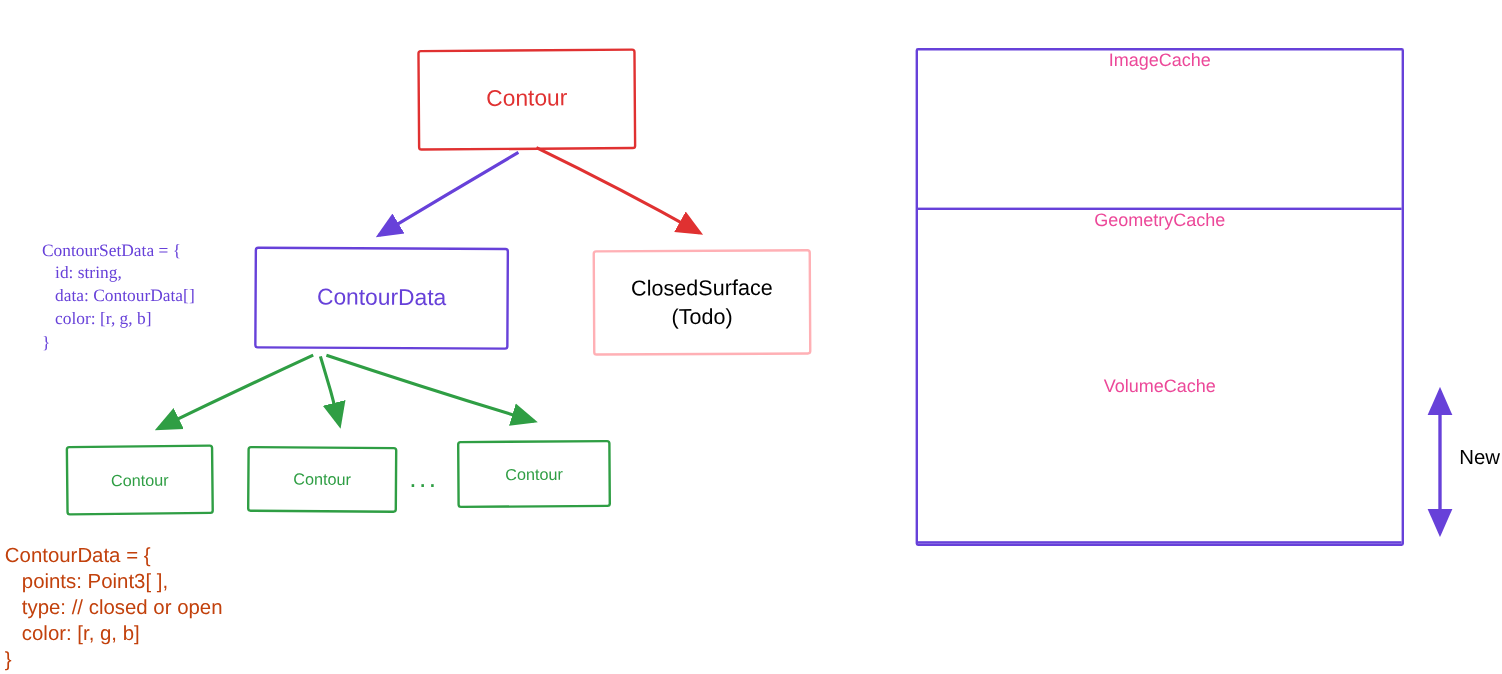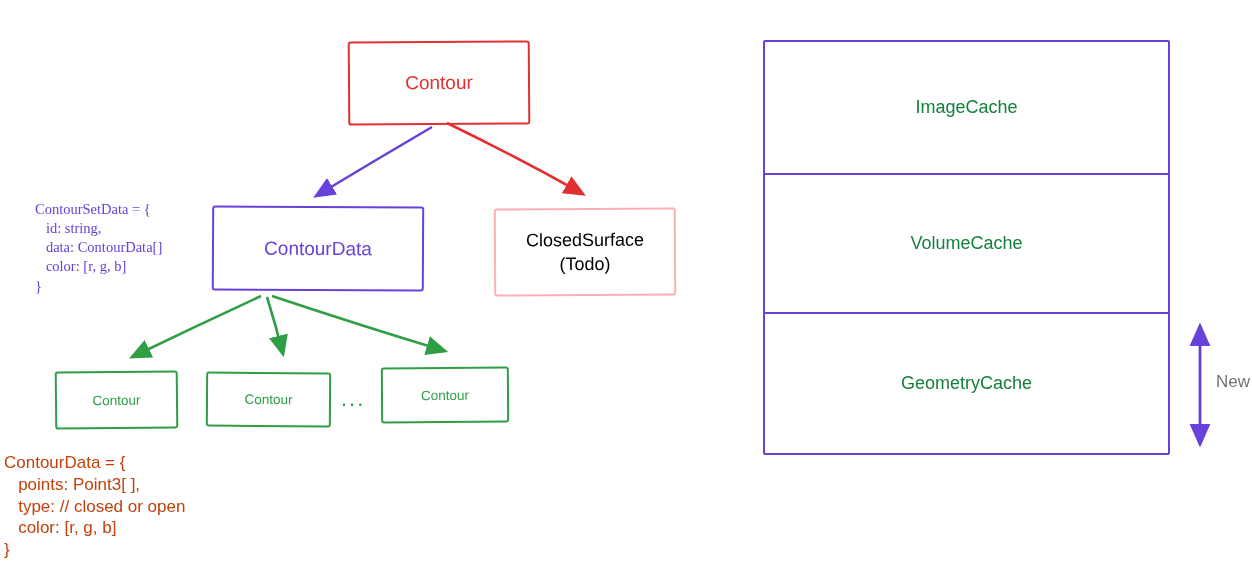--- a/index.html
+++ b/index.html
@@ -86,33 +86,32 @@
     position: absolute;
     left: 763px; top: 40px;
     width: 407px; height: 415px;
     border: 2.5px solid #6741d9;
     border-radius: 2px;
     display: flex;
     flex-direction: column;
   }
   .cache-row {
     display: flex;
-    align-items: center;
     justify-content: center;
-    color: #15803d;
-    font-size: 18px;
+    color: #ec4899;
+    font-size: 15px;
   }
   .cache-row-1 { height: 133px; border-bottom: 2.5px solid #6741d9; }
   .cache-row-2 { height: 139px; border-bottom: 2.5px solid #6741d9; }
   .cache-row-3 { flex: 1; }
 
   .new-label {
     position: absolute;
     left: 1216px; top: 372px;
-    color: #737373;
+    color: #000000;
     font-size: 17px;
   }
 </style>
 </head>
 <body>
 
 <div class="canvas">
 
   <svg class="arrows" viewBox="0 0 1252 562">
     <defs>
@@ -177,23 +176,23 @@
    points: Point3[ ],
    type: // closed or open
    color: [r, g, b]
 }</pre>
 
 
   <div class="cache-rect">
     <div class="cache-row cache-row-1">
       <span>ImageCache</span>
     </div>
+    <div class="cache-row cache-row-3">
+      <span>GeometryCache</span>
+    </div>
     <div class="cache-row cache-row-2">
       <span>VolumeCache</span>
-    </div>
-    <div class="cache-row cache-row-3">
-      <span>GeometryCache</span>
     </div>
   </div>
 
   <span class="new-label">New</span>
 
 </div>
 
 </body></html>

